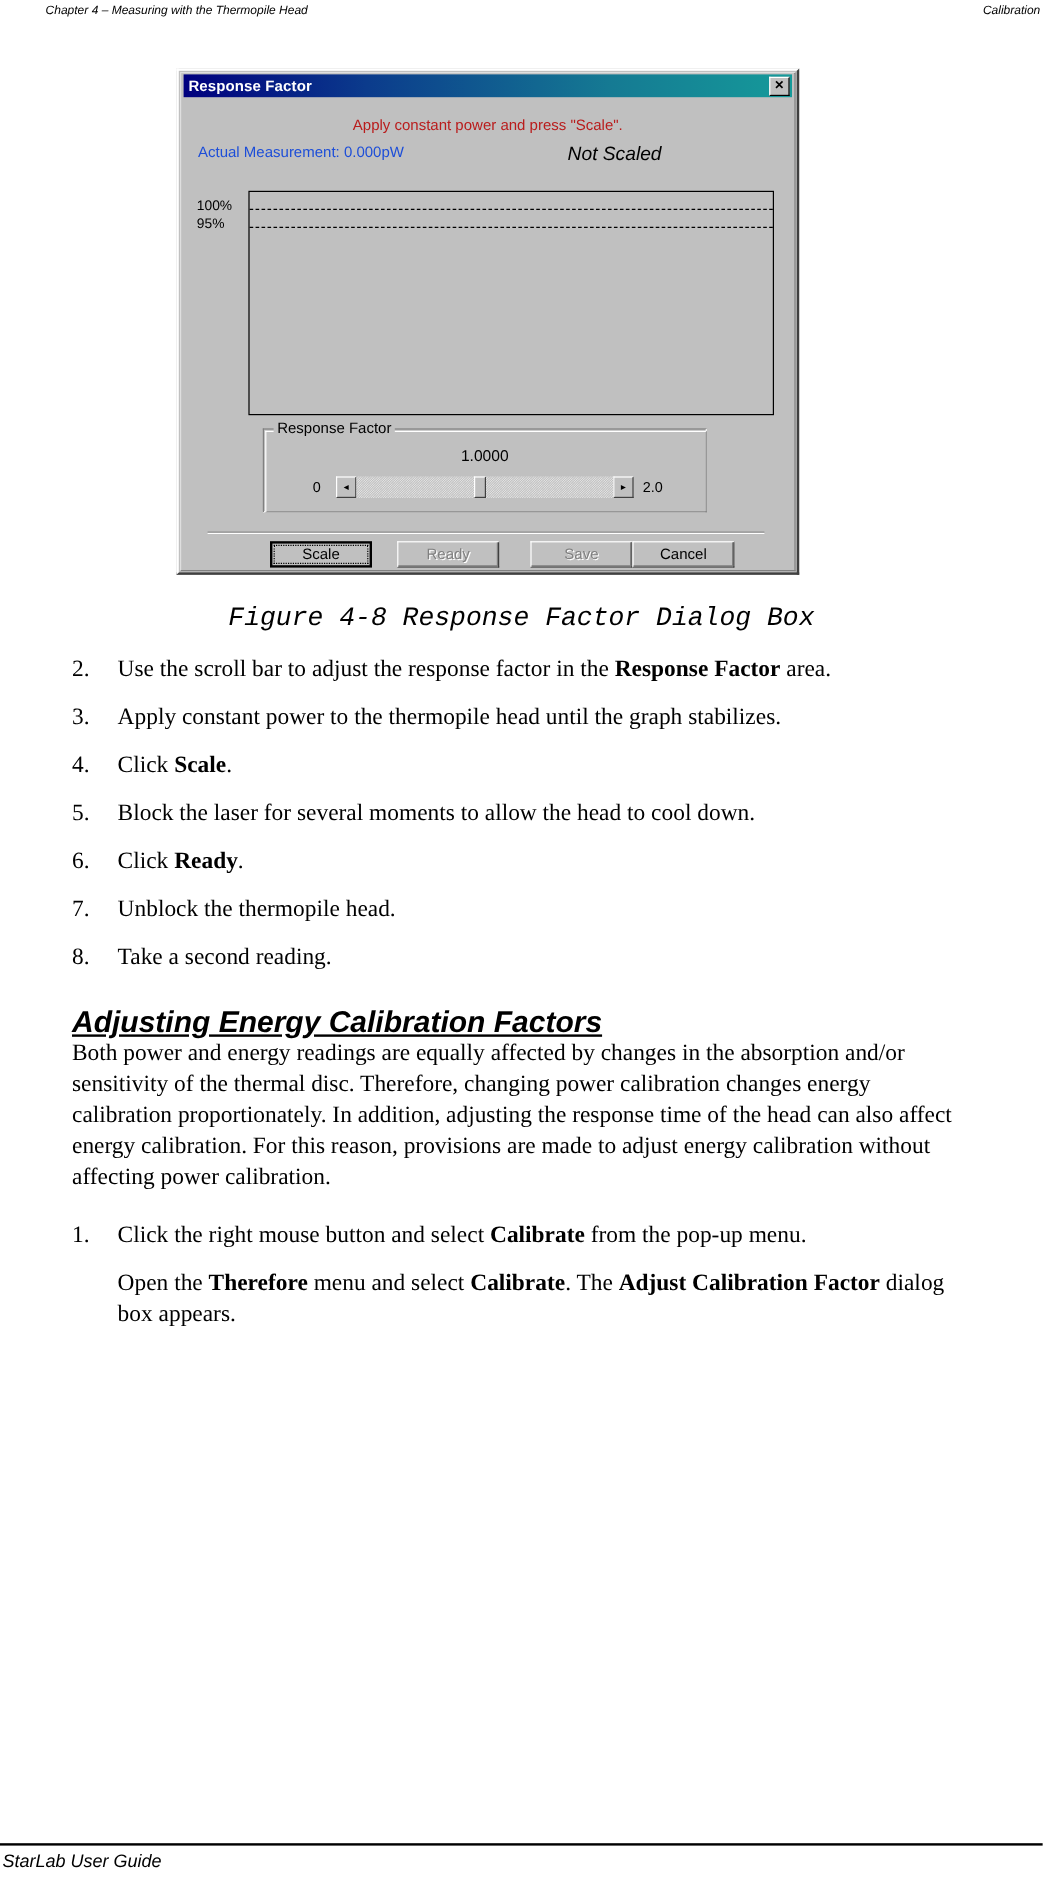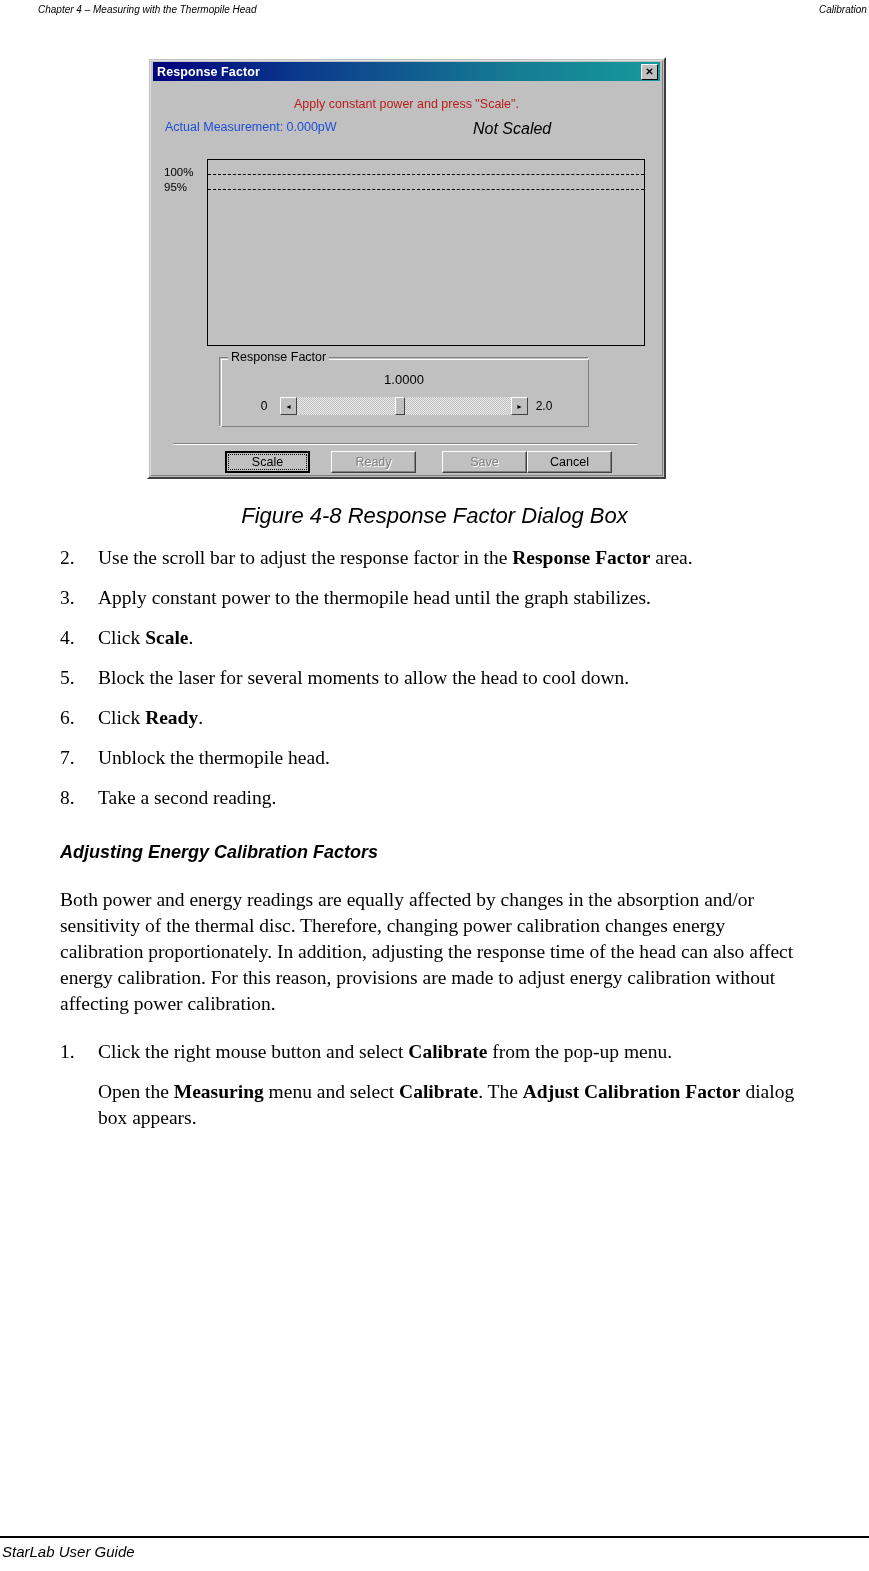--- a/index.html
+++ b/index.html
@@ -314,21 +314,21 @@
   .btn-ready  { left: 182px; }
   .btn-save   { left: 293px; }
   .btn-cancel { left: 378px; }
 
   
   .figure-caption {
     position: absolute;
     left: 0; top: 503px;
     width: 869px;
     text-align: center;
-    font-family: Liberation Sans, sans-serif;
+    font-family: Liberation Mono, monospace;
     font-style: italic;
     font-size: 22px;
   }
 
   
   .content {
     position: absolute;
     left: 60px;
     top: 545px;
     width: 750px;
@@ -346,23 +346,23 @@
     left: 0;
     top: 0;
     width: 26px;
     text-align: left;
   }
   .li .li-text { display: block; }
   .section-heading {
     font-family: "Liberation Sans", sans-serif;
     font-weight: bold;
     font-style: italic;
-    font-size: 18px;
+    font-size: 25px;
     margin-top: 28px;
-    margin-bottom: 22px;
+    text-decoration: underline;
   }
   .body-para {
     font-size: 19.5px;
     line-height: 26px;
     margin-bottom: 22px;
   }
   .lead-in {
     font-weight: bold;
     font-size: 19.5px;
     margin-bottom: 22px;
@@ -511,20 +511,20 @@
 
 
   <div id="steps-second">
       <div class="li">
         <span class="num">1.</span>
         <span class="li-text">Click the right mouse button and select <b>Calibrate</b> from the pop-up menu.</span>
       </div>
     </div>
 
 
-  <div class="sub-line" id="alt-instruction">Open the <b>Measuring</b> menu and select <b>Calibrate</b>. The <b>Adjust Calibration Factor</b> dialog box appears.</div>
+  <div class="sub-line" id="alt-instruction">Open the <b>Therefore</b> menu and select <b>Calibrate</b>. The <b>Adjust Calibration Factor</b> dialog box appears.</div>
 </div>
 
 <div class="page-footer">
   <div class="footer-rule"></div>
   <div class="footer-left">StarLab User Guide</div>
   <div class="footer-right">41</div>
 </div>
 
 </body></html>

